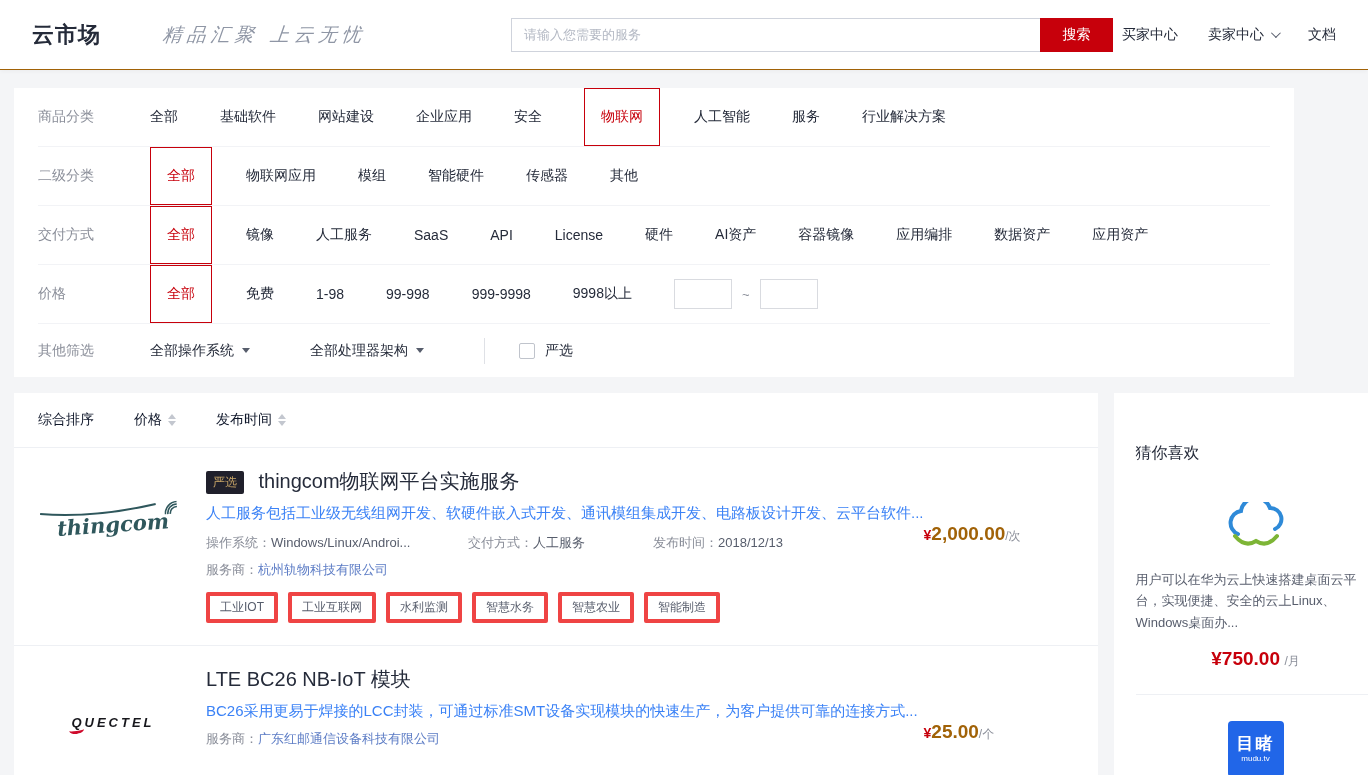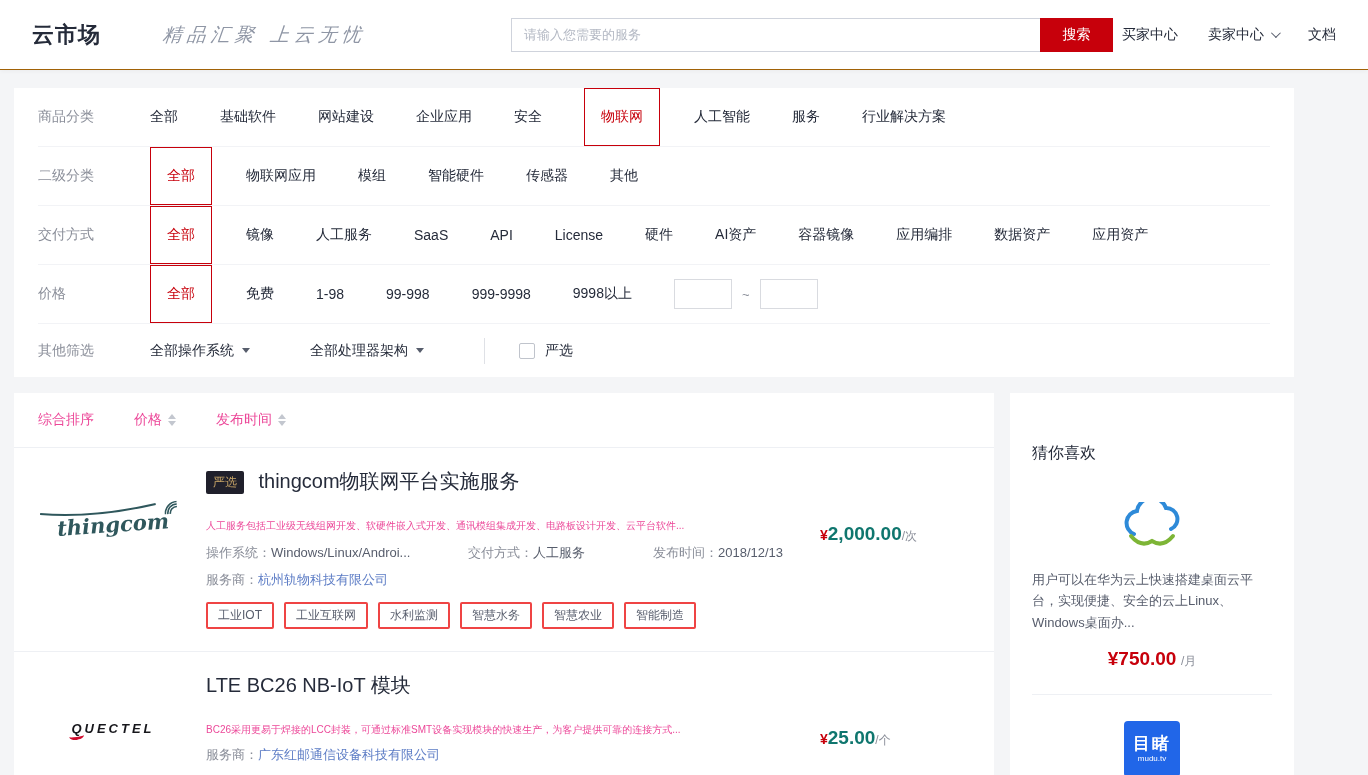--- a/index.html
+++ b/index.html
@@ -44,21 +44,21 @@
   .cbx { width:16px; height:16px; border:1px solid #c0c4cc; border-radius:2px; background:#fff;
          margin-right:10px; cursor:pointer; flex-shrink:0; }
   .cbx-label { font-size:14px; color:#252b3a; }
 
   
   .main { display:flex; align-items:flex-start; gap:16px; margin:16px 74px 0 14px; }
   .list-panel { flex:1; background:#fff; min-height:420px; }
 
   .sortbar { display:flex; align-items:center; height:55px; padding:0 24px; gap:40px;
              border-bottom:1px solid #eef0f4; }
-  .sort-item { font-size:14px; color:#ec4899; display:flex; align-items:center; gap:6px; cursor:pointer; }
+  .sort-item { font-size:14px; color:#0f172a; display:flex; align-items:center; gap:6px; cursor:pointer; }
   .sort-icons { display:flex; flex-direction:column; gap:2px; }
   .tri-up { width:0; height:0; border-left:4px solid transparent; border-right:4px solid transparent;
             border-bottom:5px solid #c3c7cf; }
   .tri-down { width:0; height:0; border-left:4px solid transparent; border-right:4px solid transparent;
               border-top:5px solid #c3c7cf; }
 
   .product { display:flex; padding:20px 24px 22px; border-bottom:1px solid #eef0f4; }
   .product:last-child { border-bottom:none; }
   .plogo { width:150px; height:112px; flex-shrink:0; margin-right:18px; display:flex;
            align-items:center; justify-content:center; cursor:pointer; }
@@ -67,33 +67,33 @@
   .thingcom svg { position:absolute; right:-12px; top:-7px; }
   .thingcom .swoosh { position:absolute; left:-18px; bottom:-6px; }
   .quectel { font-weight:bold; font-style:italic; letter-spacing:3px; font-size:13px;
              color:#17171c; position:relative; }
   .q-swoosh { position:absolute; left:-2px; bottom:-4px; width:15px; height:8px;
               border-bottom:3px solid #cf0a2c; border-radius:50%; transform:rotate(-8deg); }
   .pbody { flex:1; min-width:0; }
   .badge { display:inline-block; background:#20202b; color:#c9a667; font-size:12px;
            padding:3px 7px; border-radius:2px; margin-right:10px; vertical-align:2px; }
   .ptitle { font-size:20px; color:#252b3a; cursor:pointer; }
-  .pdesc { font-size:10px; color:#ec4899; margin-top:24px; white-space:nowrap;
+  .pdesc { font-size:15px; color:#3b82f6; margin-top:9px; white-space:nowrap;
            overflow:hidden; text-overflow:ellipsis; }
   .pmeta { display:flex; margin-top:11px; font-size:13px; }
   .pmeta .m1 { width:262px; } .pmeta .m2 { width:185px; }
   .mlabel { color:#8a8e99; } .mval { color:#575d6c; }
   .vendor { margin-top:9px; font-size:13px; }
   .vlink { color:#5c7cc5; cursor:pointer; text-decoration:none; }
   .ptags { margin-top:13px; display:flex; gap:10px; }
-  .tag { border:2px solid #ef4444; color:#575d6c; font-size:12px; padding:3px 10px;
+  .tag { border:4px solid #ef4444; color:#575d6c; font-size:12px; padding:3px 10px;
          border-radius:2px; cursor:pointer; white-space:nowrap; }
   .pprice { width:150px; flex-shrink:0; margin-top:55px; white-space:nowrap; }
   .cur { font-size:14px; font-weight:bold; color:#c7000b; }
-  .amount { font-size:19px; font-weight:bold; color:#0f766e; }
+  .amount { font-size:19px; font-weight:bold; color:#a16207; }
   .unit { font-size:12px; color:#8a8e99; }
 
   
   .sidebar { width:284px; flex-shrink:0; background:#fff; padding:24px 22px 0; }
   .sb-title { font-size:16px; color:#252b3a;margin-top:26px; }
   .sb-item { text-align:center; padding:38px 0 24px; cursor:pointer; }
   .sb-item.second { border-top:1px solid #eef0f4; padding-top:26px; }
   .sb-name { font-size:14px; color:#252b3a; margin-top:26px; }
   .sb-desc { font-size:13px; color:#575d6c; text-align:left; margin-top:11px; line-height:1.65; }
   .sb-price { margin-top:15px; }

